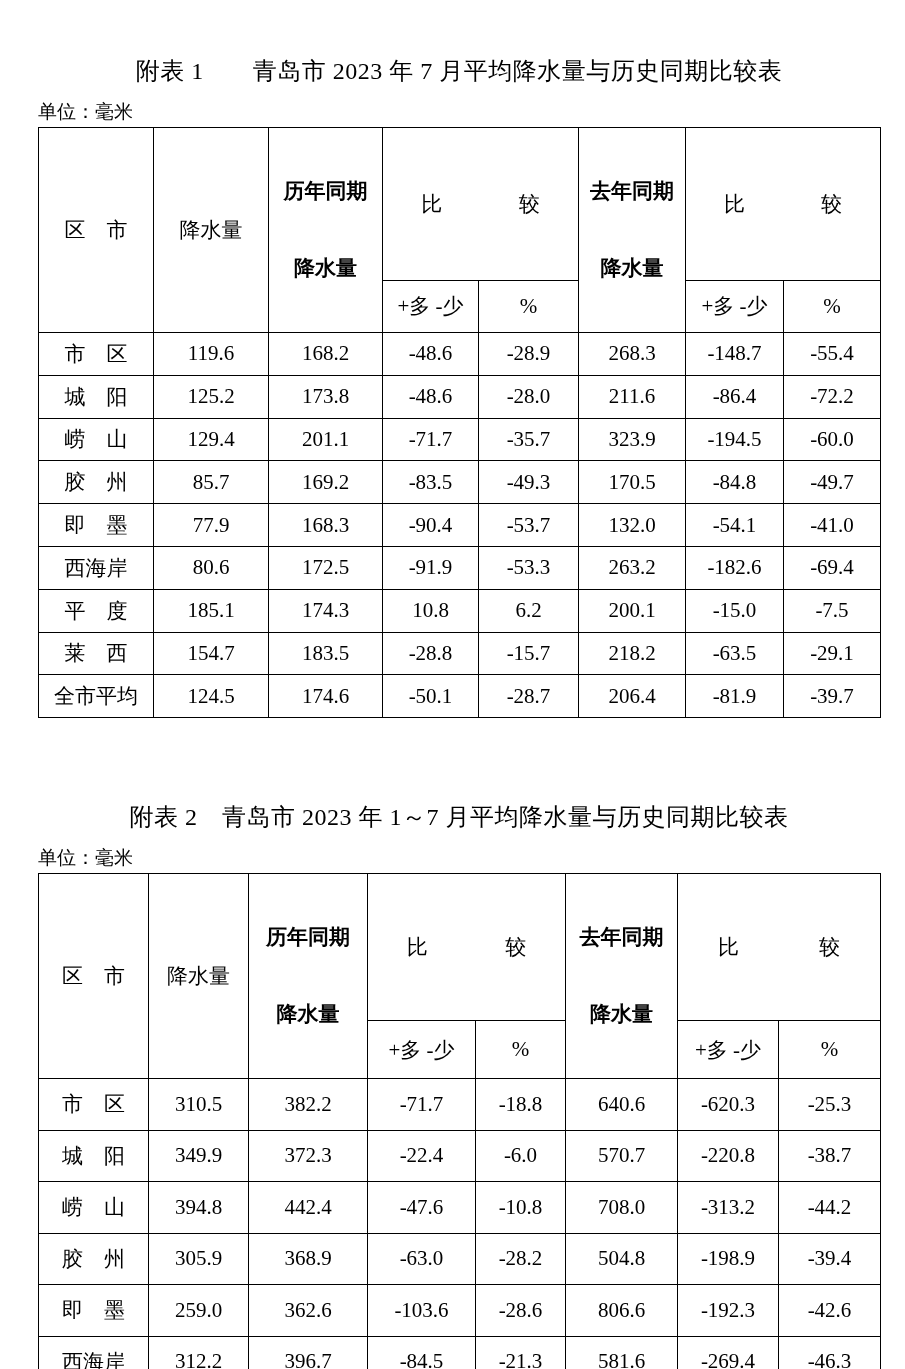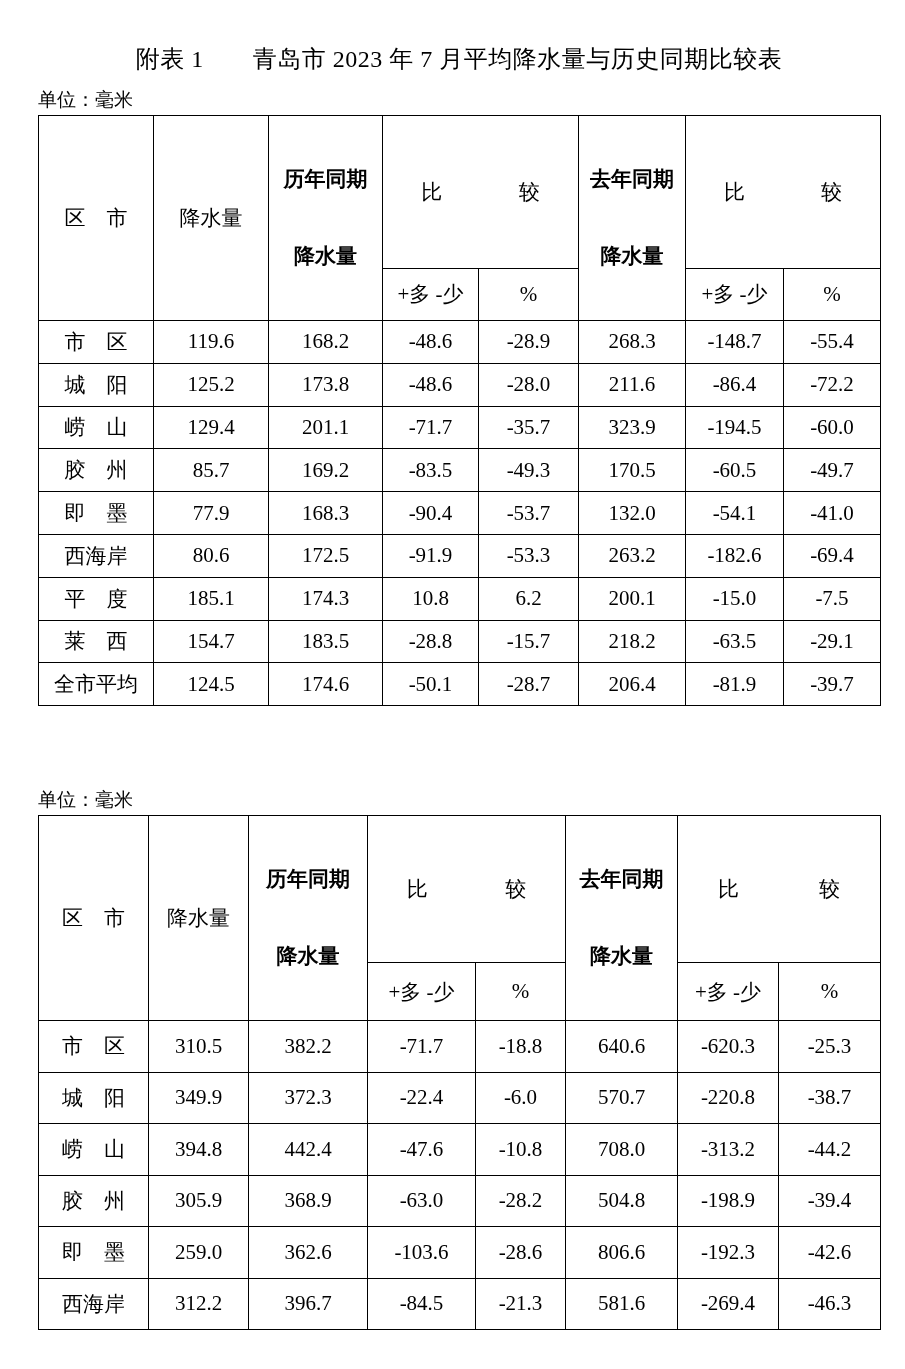--- a/index.html
+++ b/index.html
@@ -11,21 +11,21 @@
     width: 905px;
     height: 1369px;
     font-family: "Liberation Serif", "DejaVu Serif", serif;
     color: #000000;
     overflow: hidden;
   }
   .page {
     box-sizing: border-box;
     width: 905px;
     height: 1369px;
-    padding: 42px 25px 0 38px;
+    padding: 54px 25px 0 38px;
   }
   .tbl-title {
     margin: 0;
     font-size: 24px;
     font-weight: normal;
     line-height: 34px;
     text-align: center;
     white-space: pre;
     letter-spacing: 0.5px;
   }
@@ -152,21 +152,21 @@
             <td>-194.5</td>
             <td>-60.0</td>
           </tr>
           <tr>
             <td>胶　州</td>
             <td>85.7</td>
             <td>169.2</td>
             <td>-83.5</td>
             <td>-49.3</td>
             <td>170.5</td>
-            <td>-60.5</td>
+            <td>-84.8</td>
             <td>-49.7</td>
           </tr>
           <tr>
             <td>即　墨</td>
             <td>77.9</td>
             <td>168.3</td>
             <td>-90.4</td>
             <td>-53.7</td>
             <td>132.0</td>
             <td>-54.1</td>
@@ -210,20 +210,21 @@
             <td>-28.7</td>
             <td>206.4</td>
             <td>-81.9</td>
             <td>-39.7</td>
           </tr>
         </tbody>
     </table>
   </section>
 
   <section class="mt-sec2">
+    <h1 class="tbl-title">附表 2　青岛市 2023 年 1～7 月平均降水量与历史同期比较表</h1>
     <div class="unit">单位：毫米</div>
 
     <table class="t1">
       <colgroup>
           <col style="width: 110px;">
           <col style="width: 100px;">
           <col style="width: 119px;">
           <col style="width: 108px;">
           <col style="width: 90px;">
           <col style="width: 112px;">

